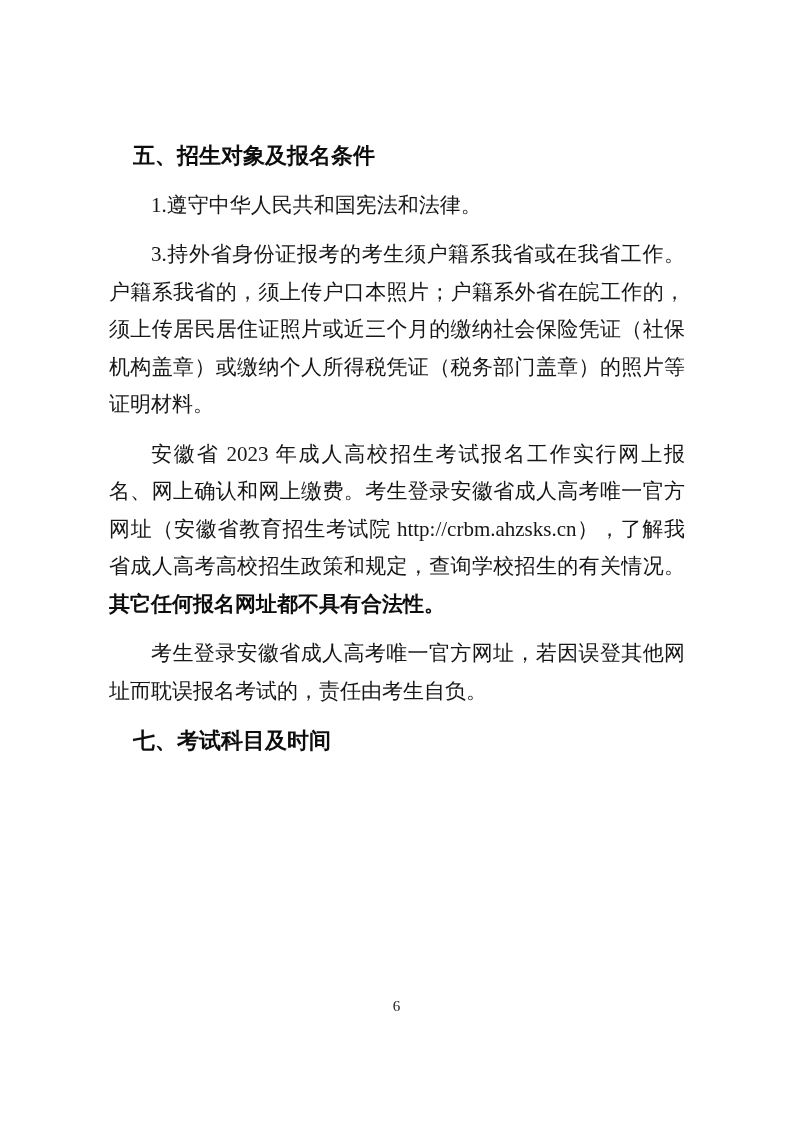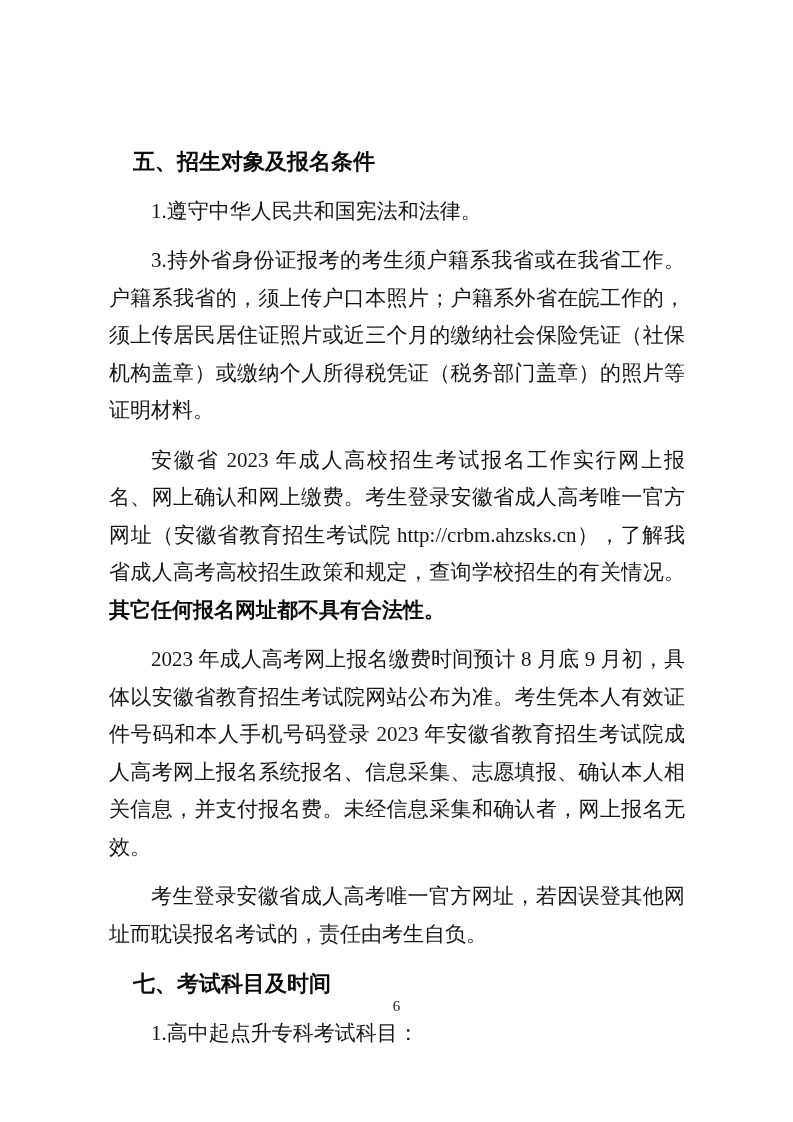--- a/index.html
+++ b/index.html
@@ -11,21 +11,21 @@
     position: relative;
     width: 793px;
     height: 1122px;
     background: #ffffff;
     overflow: hidden;
     color: #161616;
   }
   .content {
     position: absolute;
     left: 97px;
-    top: 135px;
+    top: 129px;
     width: 600px;
   }
   .heading {
     font-family: "Liberation Sans", "DejaVu Sans", sans-serif;
     font-weight: 700;
     font-size: 22px;
     line-height: 37.5px;
     margin: 8px 0 0 0;
     text-indent: 36px;
     color: #0d0d0d;
@@ -63,24 +63,22 @@
     <h2 class="heading">五、招生对象及报名条件</h2>
 
     <p class="para">1.遵守中华人民共和国宪法和法律。</p>
 
 
     <p class="para">3.持外省身份证报考的考生须户籍系我省或在我省工作。户籍系我省的，须上传户口本照片；户籍系外省在皖工作的，须上传居民居住证照片或近三个月的缴纳社会保险凭证（社保机构盖章）或缴纳个人所得税凭证（税务部门盖章）的照片等证明材料。</p>
 
 
     <p class="para"><span>安徽省 2023 年成人高校招生考试报名工作实行网上报名、网上确认和网上缴费。考生登录安徽省成人高考唯一官方网址（安徽省教育招生考试院 http://crbm.ahzsks.cn），了解我省成人高考高校招生政策和规定，查询学校招生的有关情况。</span><strong class="bold-run">其它任何报名网址都不具有合法性。</strong></p>
 
-    <p class="para">2023 年成人高考网上报名缴费时间预计 8 月底 9 月初，具体以安徽省教育招生考试院网站公布为准。考生凭本人有效证件号码和本人手机号码登录 2023 年安徽省教育招生考试院成人高考网上报名系统报名、信息采集、志愿填报、确认本人相关信息，并支付报名费。未经信息采集和确认者，网上报名无效。</p>
 
     <p class="para">考生登录安徽省成人高考唯一官方网址，若因误登其他网址而耽误报名考试的，责任由考生自负。</p>
 
     <h2 class="heading">七、考试科目及时间</h2>
 
-    <p class="para">1.高中起点升专科考试科目：</p>
 
   </div>
 
   <div class="page-number">6</div>
 </div>
 
 </body></html>

